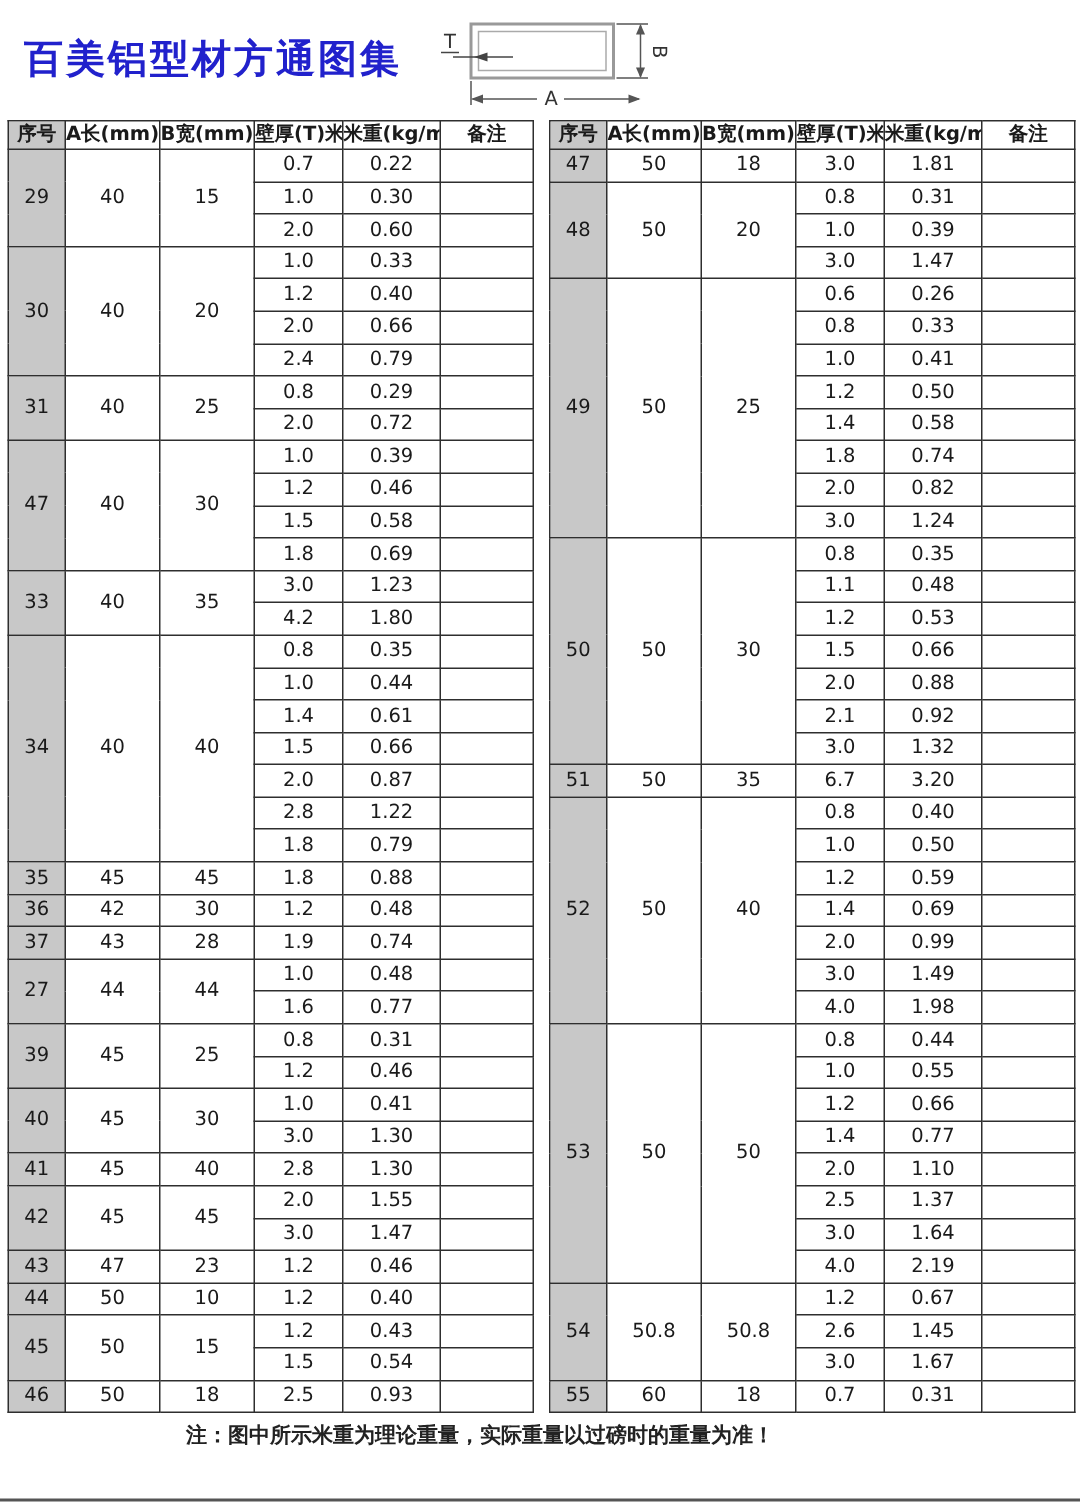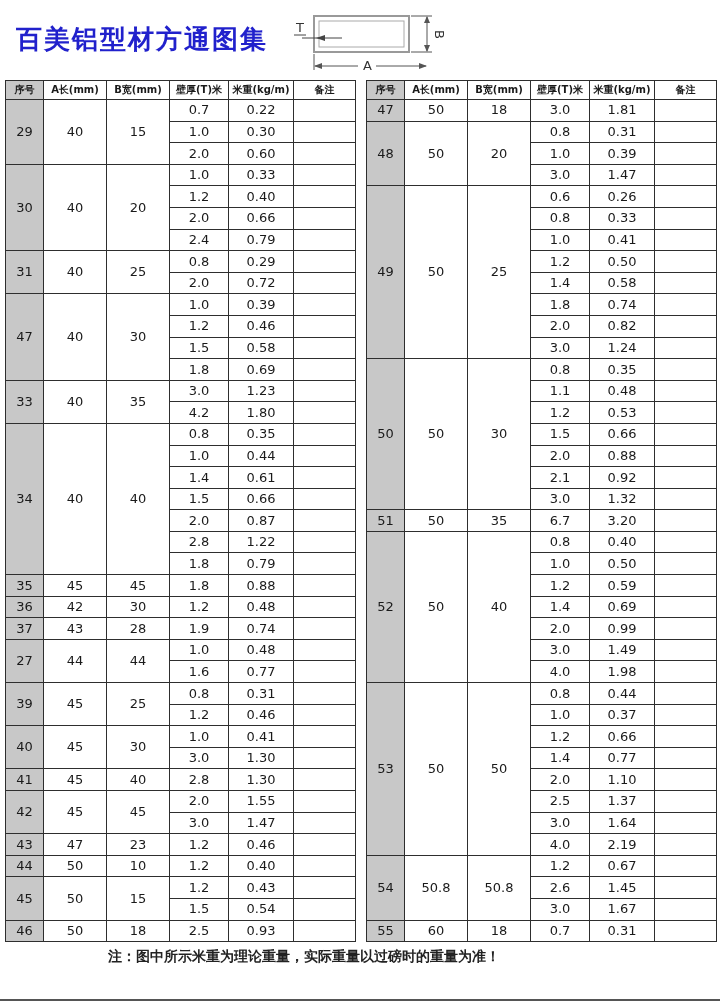--- a/index.html
+++ b/index.html
@@ -18,24 +18,24 @@
     font-size:13px;
   }
   table.spec.left{left:5px;}
   table.spec.right{left:366px;}
   table.spec td{
     border:1px solid #2e2e2e;text-align:center;vertical-align:middle;
     padding:0;line-height:1.05;overflow:hidden;white-space:nowrap;
   }
   table.spec tr{height:21.6px;}
   table.spec tr.hdr-row{height:19px;}
-  td.hdr{font-weight:bold;font-size:10px;background:#ffffff;}
+  td.hdr{font-weight:bold;font-size:13px;background:#ffffff;}
   td.serial{background:#c8c8c8;}
   .footer-note{
-    position:absolute;left:0;top:948px;width:608px;text-align:center;
+    position:absolute;left:16px;top:948px;width:608px;text-align:center;
     font-size:14px;font-weight:bold;color:#222;
   }
   .pageno-row{
     position:absolute;left:0;top:970px;width:720px;display:flex;
     align-items:center;justify-content:center;gap:10px;font-size:13px;color:#222;
   }
   .pageno-line{width:110px;height:0;border-top:1.5px solid #777;}
   .bottom-rule{
     position:absolute;left:0;top:999px;width:720px;height:0;border-top:2px solid #555;
   }
@@ -516,21 +516,21 @@
         <tr>
           <td class="serial" rowspan="8">53</td>
           <td rowspan="8">50</td>
           <td rowspan="8">50</td>
           <td>0.8</td>
           <td>0.44</td>
           <td></td>
         </tr>
         <tr>
           <td>1.0</td>
-          <td>0.37</td>
+          <td>0.55</td>
           <td></td>
         </tr>
         <tr>
           <td>1.2</td>
           <td>0.66</td>
           <td></td>
         </tr>
         <tr>
           <td>1.4</td>
           <td>0.77</td>

